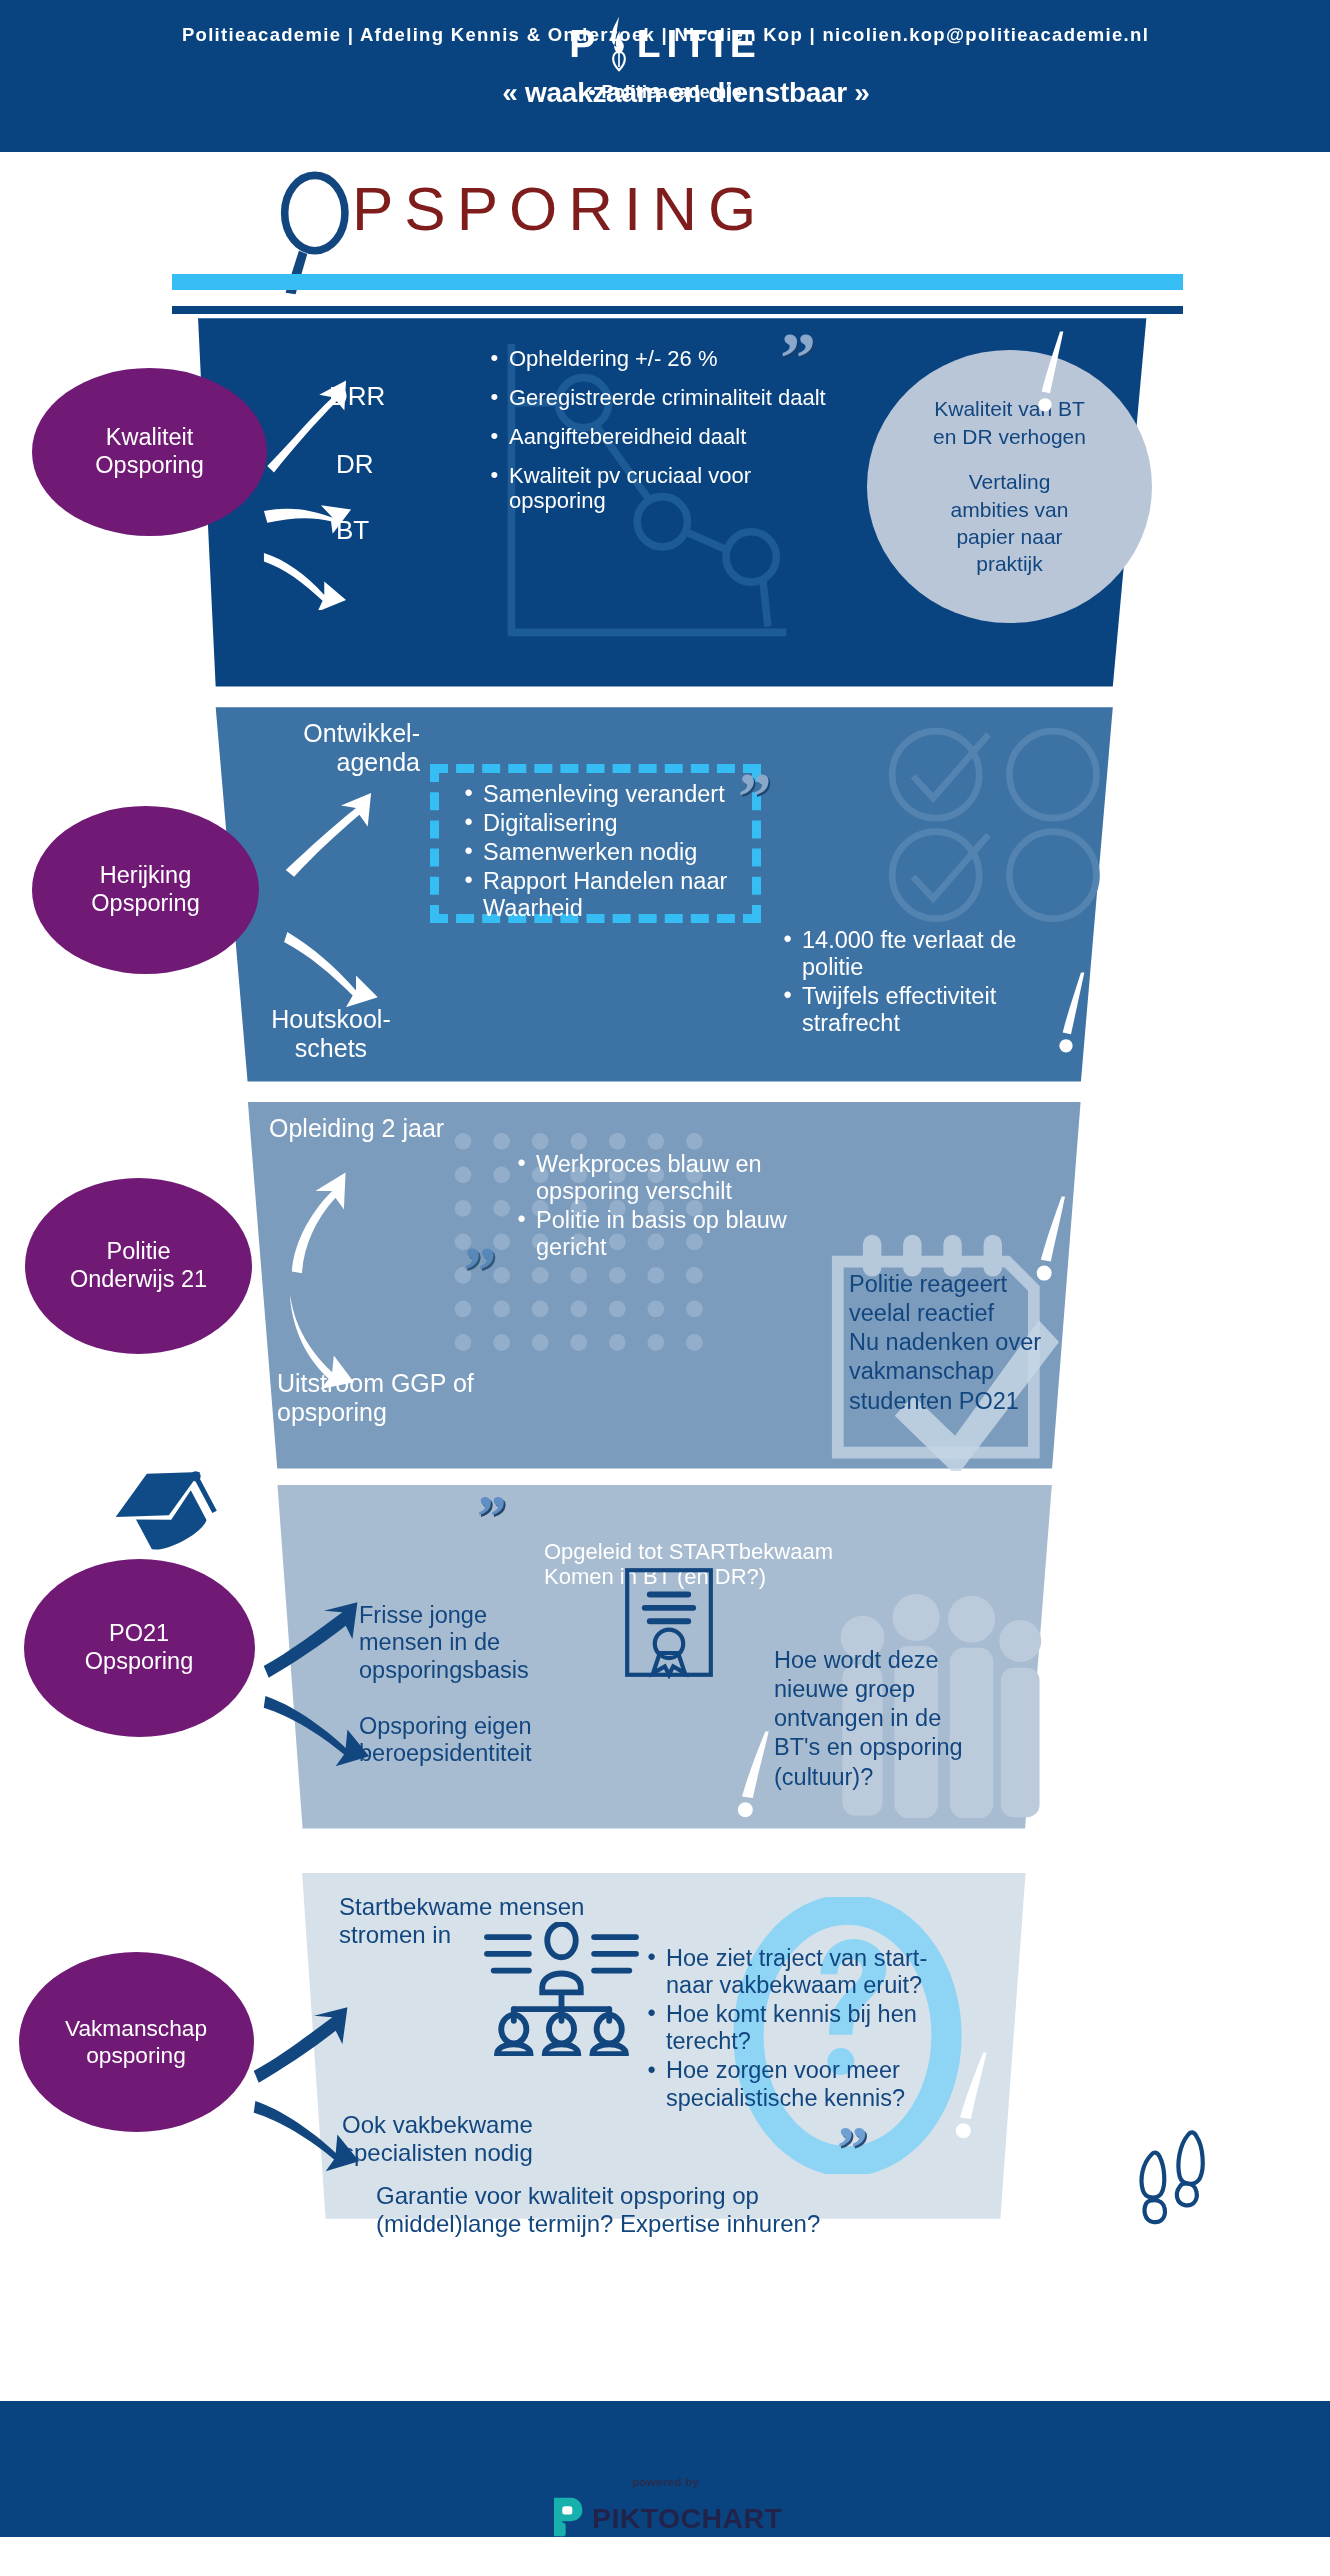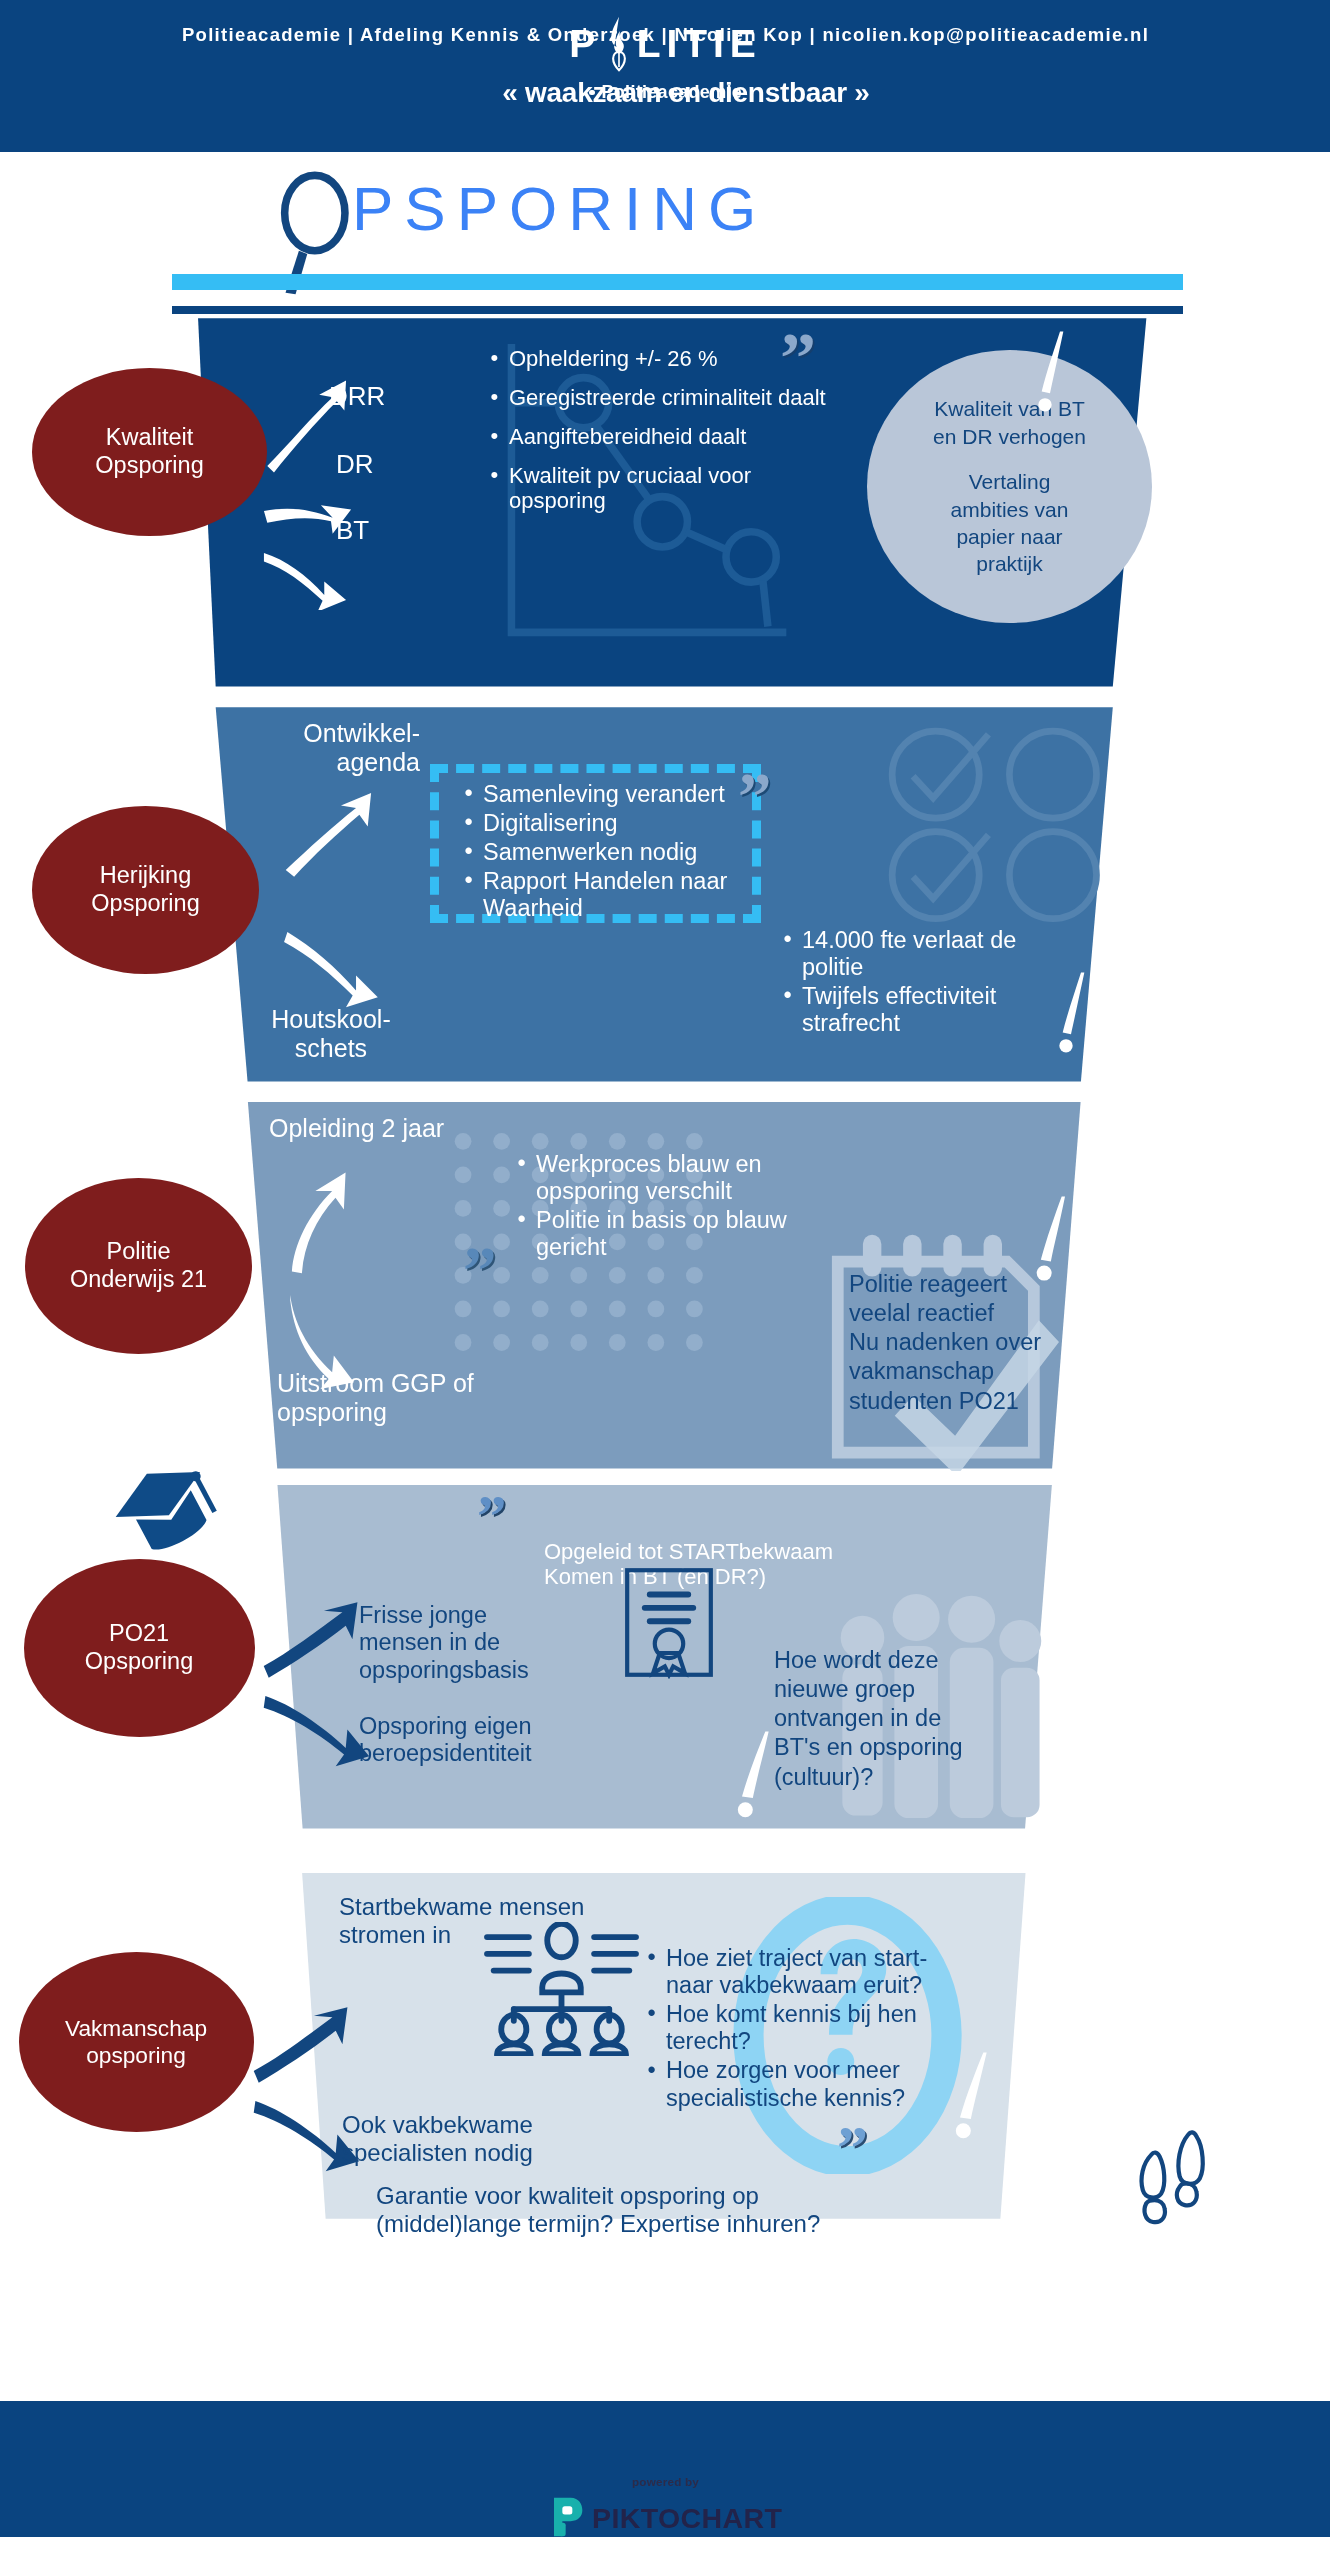--- a/index.html
+++ b/index.html
@@ -37,41 +37,41 @@
     display: flex; align-items: center; gap: 6.7px;
     margin-top: 10px; color: #ffffff;
     font-size: 18px; font-weight: bold; letter-spacing: 0.3px;
   }
   .logo-dot { width: 5.9px; height: 5.9px; background: #fff; border-radius: 50%; }
 
   
   .title-zone { position: absolute; left: 0; top: 152px; width: 1331px; height: 166px; }
   .title-text {
     position: absolute; left: 352px; top: 21px;
-    font-size: 62px; letter-spacing: 11px; color: #3b82f6;
+    font-size: 62px; letter-spacing: 11px; color: #7f1d1d;
     font-family: "Liberation Sans", sans-serif; font-weight: 300;
   }
   .magnifier { position: absolute; left: 277px; top: 15px; }
   .rule-light {
     position: absolute; left: 172px; top: 122px;
     width: 1011px; height: 16px; background: #35bdf4;
   }
   .rule-dark {
     position: absolute; left: 172px; top: 154px;
     width: 1011px; height: 7.6px; background: #0a4480;
   }
 
   
   .sec { position: absolute; }
   .sec-bg { position: absolute; inset: 0; }
 
   .circ {
     position: absolute;
     border-radius: 50%;
-    background: #7f1d1d;
+    background: #701a75;
     display: flex; align-items: center; justify-content: center;
     text-align: center; color: #ffffff;
     font-size: 23.5px; line-height: 1.18;
     font-family: "Liberation Sans", sans-serif; font-weight: 300;
     z-index: 6;
   }
 
   .lbl {
     position: absolute; z-index: 5;
     font-family: "Liberation Sans", sans-serif; font-weight: 300;

